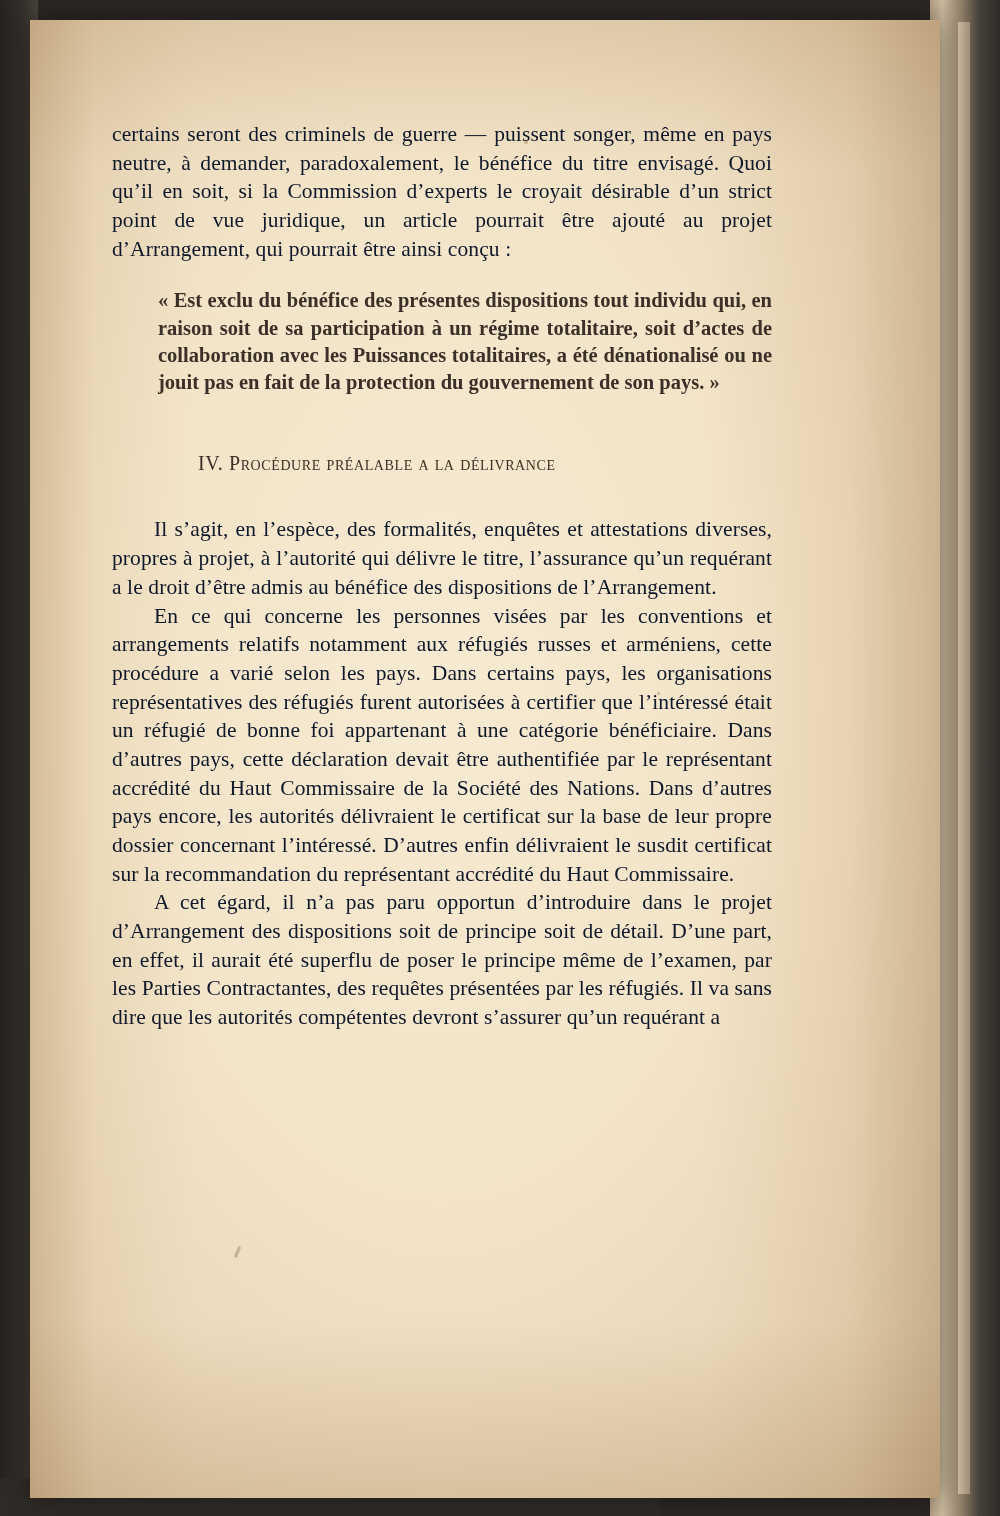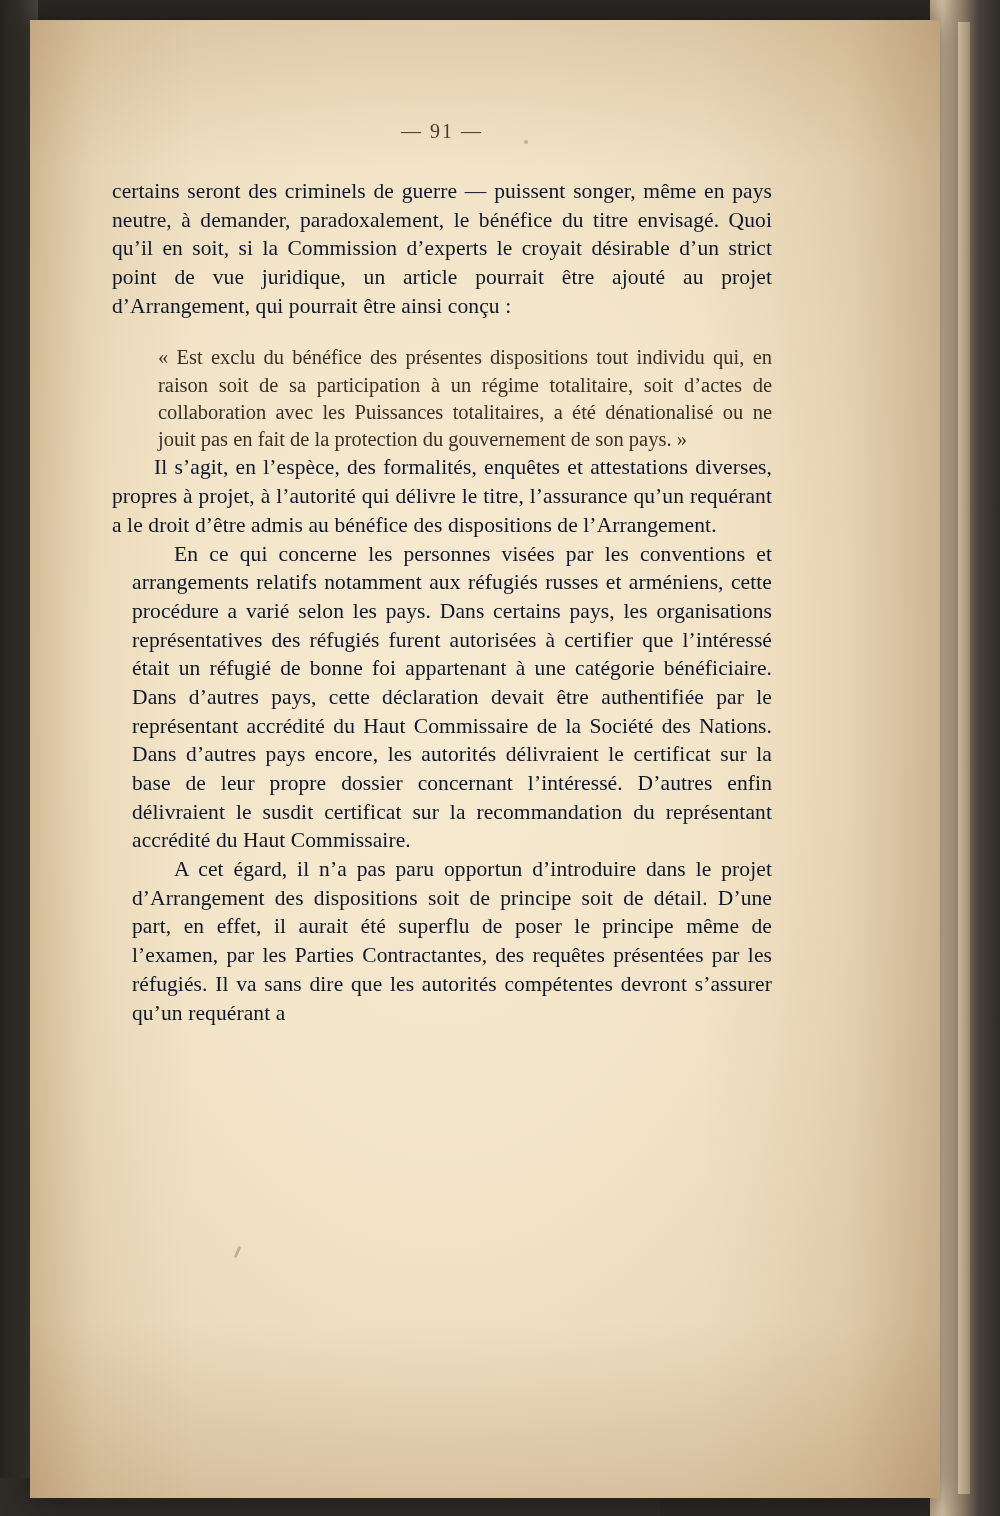--- a/index.html
+++ b/index.html
@@ -110,37 +110,38 @@
   }
   p.body-par.indent { text-indent: 42px; }
 
   .quote {
     margin: 24px 0 0 0;
     padding-left: 46px;
     font-size: 20.5px;
     line-height: 1.33;
     text-align: justify;
     color: #3a3027;
+    font-weight: bold;
   }
   .quote .q-first { text-indent: 42px; }
 
   h2.section-head {
     margin: 56px 0 40px 0;
     padding-left: 86px;
     font-size: 20px;
     font-weight: normal;
     letter-spacing: .6px;
     color: #3a3027;
     font-variant: small-caps;
     text-transform: none;
   }
   h2.section-head .num { font-variant: normal; }
 
   .par-block { margin-top: 0; }
-  .par-block p + p { margin-top: 0; margin-left: 20px; }
+  .par-block p + p { margin-top: 0; }
 
   
   .speck {
     position: absolute;
     background: rgba(120,90,55,.35);
     border-radius: 50%;
     z-index: 4;
     pointer-events: none;
   }
 </style>
@@ -152,28 +153,31 @@
   <div class="gutter-left"></div>
   <div class="bottom-dark"></div>
 
   <div class="right-edge"></div>
   <div class="right-edge-strip"></div>
 
   <div class="page">
 
     <div class="content">
 
-      <div class="folio">— 91 —</div>
 
       <p class="body-par">certains seront des criminels de guerre — puissent songer, même en pays neutre, à demander, paradoxalement, le bénéfice du titre envisagé. Quoi qu’il en soit, si la Commission d’experts le croyait désirable d’un strict point de vue juridique, un article pourrait être ajouté au projet d’Arrangement, qui pourrait être ainsi conçu :</p>
 
       <div class="quote">
         <span class="q-first">« Est exclu du bénéfice des présentes dispositions tout individu qui, en raison soit de sa participation à un régime totalitaire, soit d’actes de collaboration avec les Puissances totalitaires, a été dénationalisé ou ne jouit pas en fait de la protection du gouvernement de son pays. »</span>
       </div>
 
+      <h2 class="section-head">
+        <span class="num">IV.</span>
+        <span>Procédure préalable a la délivrance</span>
+      </h2>
 
       <div class="par-block">
         <p class="body-par indent">Il s’agit, en l’espèce, des formalités, enquêtes et attestations diverses, propres à projet, à l’autorité qui délivre le titre, l’assurance qu’un requérant a le droit d’être admis au bénéfice des dispositions de l’Arrangement.</p>
         <p class="body-par indent">En ce qui concerne les personnes visées par les conventions et arrangements relatifs notamment aux réfugiés russes et arméniens, cette procédure a varié selon les pays. Dans certains pays, les organisations représentatives des réfugiés furent autorisées à certifier que l’intéressé était un réfugié de bonne foi appartenant à une catégorie bénéficiaire. Dans d’autres pays, cette déclaration devait être authentifiée par le représentant accrédité du Haut Commissaire de la Société des Nations. Dans d’autres pays encore, les autorités délivraient le certificat sur la base de leur propre dossier concernant l’intéressé. D’autres enfin délivraient le susdit certificat sur la recommandation du représentant accrédité du Haut Commissaire.</p>
         <p class="body-par indent">A cet égard, il n’a pas paru opportun d’introduire dans le projet d’Arrangement des dispositions soit de principe soit de détail. D’une part, en effet, il aurait été superflu de poser le principe même de l’examen, par les Parties Contractantes, des requêtes présentées par les réfugiés. Il va sans dire que les autorités compétentes devront s’assurer qu’un requérant a</p>
       </div>
 
     </div>
 
     <div class="speck" style="left:206px; top:1226px; width:3px; height:12px; transform:rotate(24deg); border-radius:2px;"></div>

